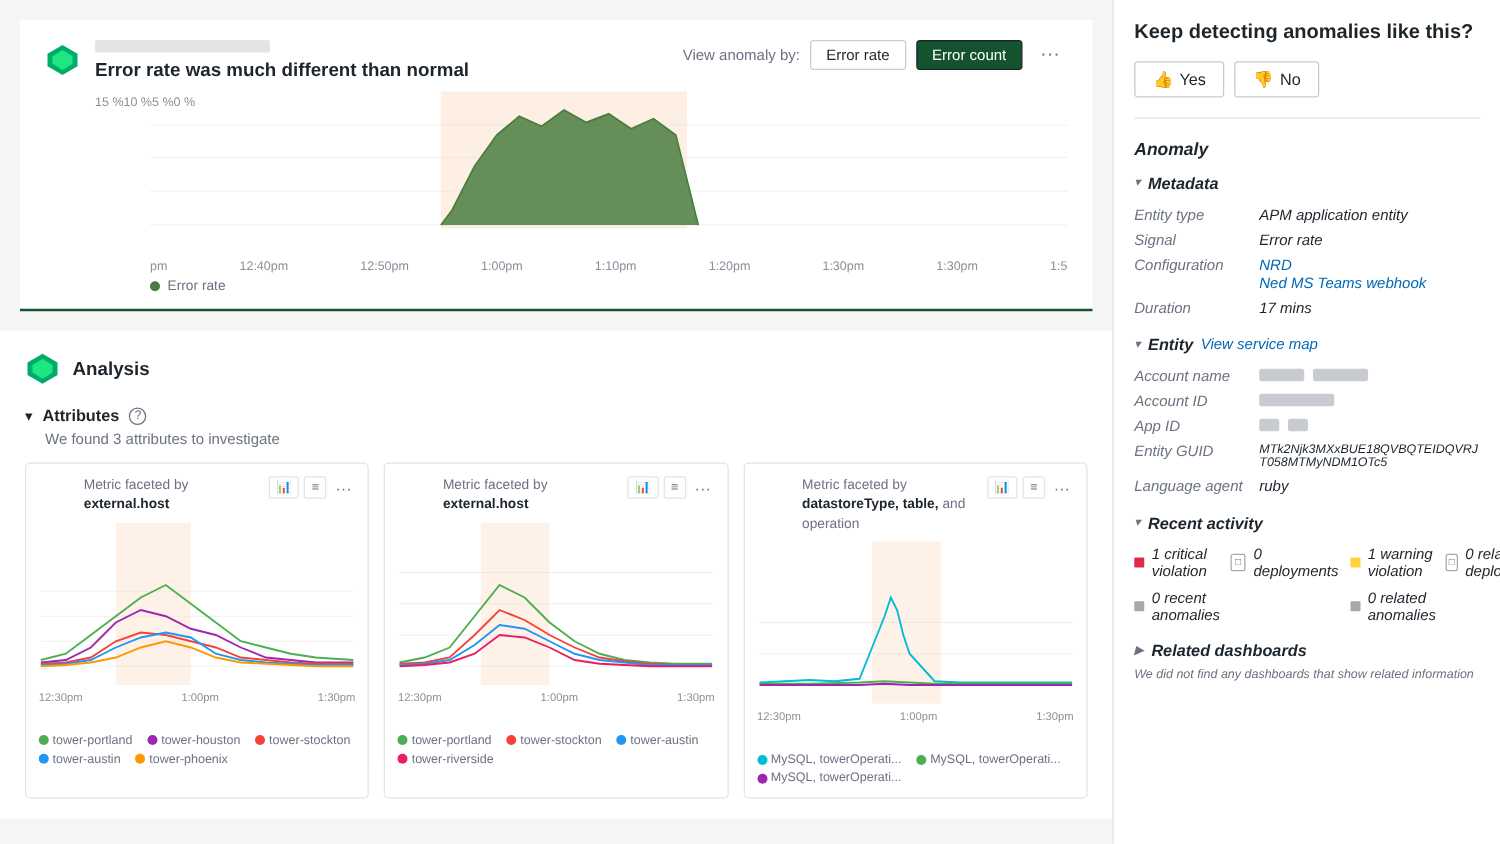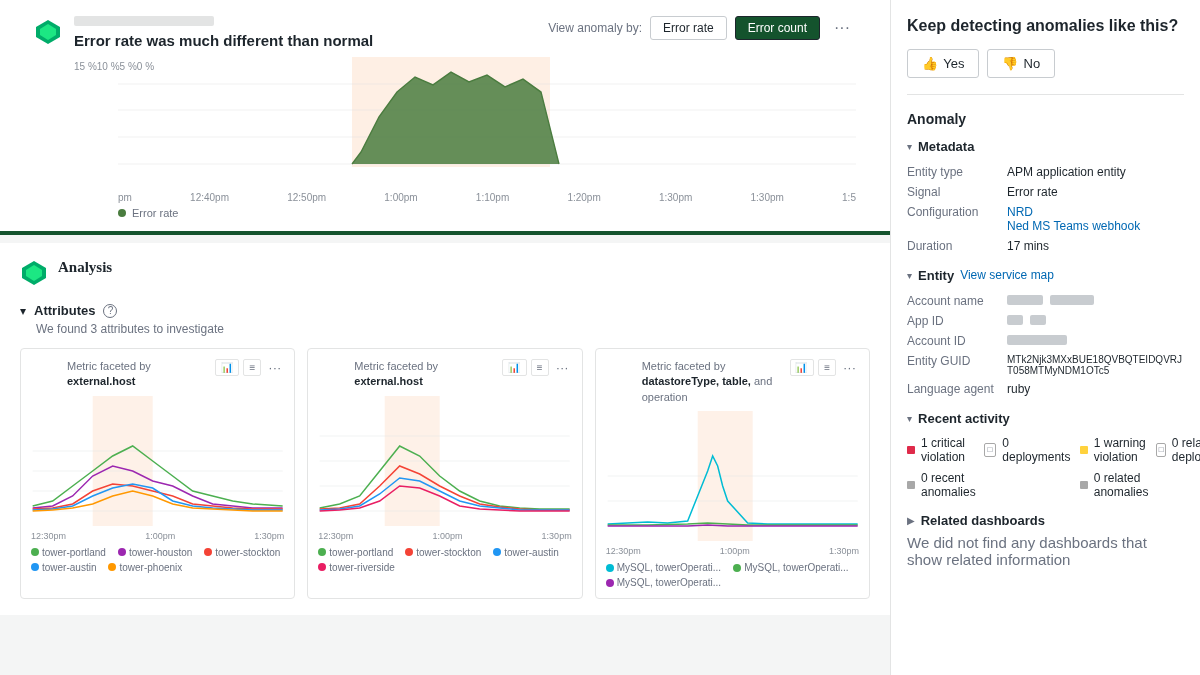--- a/index.html
+++ b/index.html
@@ -1,61 +1,61 @@
 <!DOCTYPE html>
 <html><head>
   <meta charset="utf-8">
   <style>
     * { box-sizing: border-box; margin: 0; padding: 0; }
     body { font-family: -apple-system, BlinkMacSystemFont, 'Segoe UI', sans-serif; font-size: 13px; background: #f4f5f5; display: flex; height: 675px; overflow: hidden; }
     
     .main-content { flex: 1; overflow-y: auto; background: #f4f5f5; }
     
     
-    .top-panel { background: #fff; margin: 0; padding: 16px 34px 12px; border-bottom: 4px solid #14532d; position: relative; }
+    .top-panel { background: #fff; margin: 16px; padding: 16px 20px 12px; border-bottom: 2px solid #14532d; position: relative; }
     .breadcrumb-bar { height: 12px; background: #e3e4e4; border-radius: 2px; width: 140px; margin-bottom: 6px; }
     .panel-title { font-size: 15px; font-weight: 600; color: #1d252c; }
     .view-anomaly-area { display: flex; align-items: center; gap: 8px; }
     .view-anomaly-label { color: #6b7280; font-size: 12px; }
     .anomaly-btn { padding: 4px 12px; border: 1px solid #c8ccd0; border-radius: 3px; background: #fff; font-size: 12px; cursor: pointer; color: #1d252c; }
     .anomaly-btn.active { background: #14532d; color: #fff; border-color: #1d252c; }
     .more-btn { background: none; border: none; cursor: pointer; color: #6b7280; font-size: 16px; padding: 2px 6px; }
     .chart-legend { display: flex; align-items: center; gap: 6px; margin-top: 4px; padding-left: 40px; font-size: 11px; color: #6b7280; }
     .legend-dot { width: 8px; height: 8px; border-radius: 50%; display: inline-block; }
     
     
     .analysis-panel { background: #fff; margin-top: 8px; padding: 16px 20px; }
-    .analysis-header { display: flex; gap: 10px; margin-bottom: 16px; font-family: Liberation Serif, serif; }
+    .analysis-header { display: flex; align-items: center; gap: 10px; margin-bottom: 16px; }
     .analysis-title { font-size: 15px; font-weight: 600; color: #1d252c; }
     
     .attributes-section { }
     .attributes-header { display: flex; align-items: center; gap: 8px; margin-bottom: 4px; }
     .section-toggle { background: none; border: none; cursor: pointer; color: #1d252c; font-size: 12px; }
     .section-label { font-size: 13px; font-weight: 600; color: #1d252c; }
     .help-icon { width: 14px; height: 14px; border-radius: 50%; border: 1px solid #6b7280; display: inline-flex; align-items: center; justify-content: center; font-size: 10px; color: #6b7280; cursor: pointer; }
     .attributes-subtext { font-size: 12px; color: #6b7280; margin-bottom: 12px; padding-left: 16px; }
     
     .charts-row { display: flex; gap: 12px; }
     .chart-card { flex: 1; border: 1px solid #e3e4e4; border-radius: 4px; padding: 10px; background: #fff; min-width: 0; }
     .chart-card-header { display: flex; justify-content: space-between; align-items: flex-start; margin-bottom: 6px; }
     .chart-card-title { font-size: 11px; color: #6b7280; line-height: 1.4; padding-left: 36px; }
     .chart-card-title strong { color: #1d252c; }
     .chart-actions { display: flex; gap: 4px; }
     .chart-action-btn { background: none; border: 1px solid #e3e4e4; border-radius: 2px; padding: 2px 5px; cursor: pointer; font-size: 10px; color: #6b7280; }
-    .chart-legend-small { display: flex; flex-wrap: wrap; gap: 4px 12px; margin-top: 6px; font-size: 10px; color: #6b7280; }
+    .chart-legend-small { display: flex; flex-wrap: wrap; gap: 4px 12px; margin-top: 24px; font-size: 10px; color: #6b7280; }
     .legend-item { display: flex; align-items: center; gap: 3px; }
     
     
     .right-sidebar { width: 310px; background: #fff; border-left: 1px solid #e3e4e4; overflow-y: auto; padding: 16px; flex-shrink: 0; }
     .keep-detecting { margin-bottom: 16px; padding-bottom: 16px; border-bottom: 1px solid #e3e4e4; }
     .keep-detecting-title { font-size: 16px; font-weight: 600; color: #1d252c; margin-bottom: 12px; line-height: 1.3; }
     .feedback-btns { display: flex; gap: 8px; }
     .feedback-btn { display: flex; align-items: center; gap: 5px; padding: 6px 14px; border: 1px solid #c8ccd0; border-radius: 3px; background: #fff; cursor: pointer; font-size: 13px; color: #1d252c; }
     
-    .anomaly-section { margin-bottom: 27px; }
+    .anomaly-section { margin-bottom: 27px; font-style: italic; }
     .anomaly-main-title { font-size: 14px; font-weight: 600; color: #1d252c; margin-bottom: 12px; }
     
     .collapsible-section { margin-bottom: 12px; }
     .collapsible-header { display: flex; align-items: center; gap: 6px; margin-bottom: 8px; cursor: pointer; }
     .collapsible-title { font-size: 13px; font-weight: 600; color: #1d252c; }
     .chevron { font-size: 10px; color: #6b7280; }
     
     .metadata-table { width: 100%; font-size: 12px; }
     .metadata-row { display: flex; padding: 3px 0; }
     .metadata-key { color: #6b7280; width: 100px; flex-shrink: 0; }
@@ -69,21 +69,21 @@
     .activity-dot { width: 8px; height: 8px; border-radius: 1px; flex-shrink: 0; }
     .activity-dot.red { background: #df2a4a; }
     .activity-dot.yellow { background: #ffd23d; }
     .activity-dot.gray { background: #a8a8a8; }
     .deploy-item { display: flex; align-items: center; gap: 6px; padding: 2px 0; color: #1d252c; font-size: 12px; }
     .deploy-icon { width: 14px; height: 14px; border: 1px solid #a8a8a8; border-radius: 2px; display: flex; align-items: center; justify-content: center; font-size: 8px; color: #6b7280; }
     
     .related-dashboards { }
     .related-header { display: flex; align-items: center; gap: 6px; margin-bottom: 6px; cursor: pointer; }
     .related-expand { font-size: 10px; color: #6b7280; }
-    .related-text { font-size: 15px; color: #6b7280; }
+    .related-text { font-size: 10px; color: #6b7280; }
     
     
     .nr-logo { width: 28px; height: 28px; }
   </style>
 </head>
 <body>
 
 <div class="main-content">
 
   <div class="top-panel">
@@ -381,33 +381,33 @@
       </div>
       <div class="metadata-table">
         <div class="metadata-row">
           <span class="metadata-key">Account name</span>
           <span class="metadata-value">
             <span class="redacted" style="width:36px;"></span>&nbsp;
             <span class="redacted" style="width:44px;"></span>
           </span>
         </div>
         <div class="metadata-row">
+          <span class="metadata-key">Account ID</span>
+          <span class="metadata-value">
+            <span class="redacted" style="width:60px;"></span>
+          </span>
+        </div>
+        <div class="metadata-row">
           <span class="metadata-key">App ID</span>
           <span class="metadata-value">
             <span class="redacted" style="width:16px;"></span>&nbsp;
             <span class="redacted" style="width:16px;"></span>
           </span>
         </div>
         <div class="metadata-row">
-          <span class="metadata-key">Account ID</span>
-          <span class="metadata-value">
-            <span class="redacted" style="width:60px;"></span>
-          </span>
-        </div>
-        <div class="metadata-row">
           <span class="metadata-key">Entity GUID</span>
           <span class="metadata-value" style="font-size:10px; word-break:break-all;">MTk2Njk3MXxBUE18QVBQTEIDQVRJT058MTMyNDM1OTc5</span>
         </div>
         <div class="metadata-row">
           <span class="metadata-key">Language agent</span>
           <span class="metadata-value">ruby</span>
         </div>
       </div>
     </div>
 

